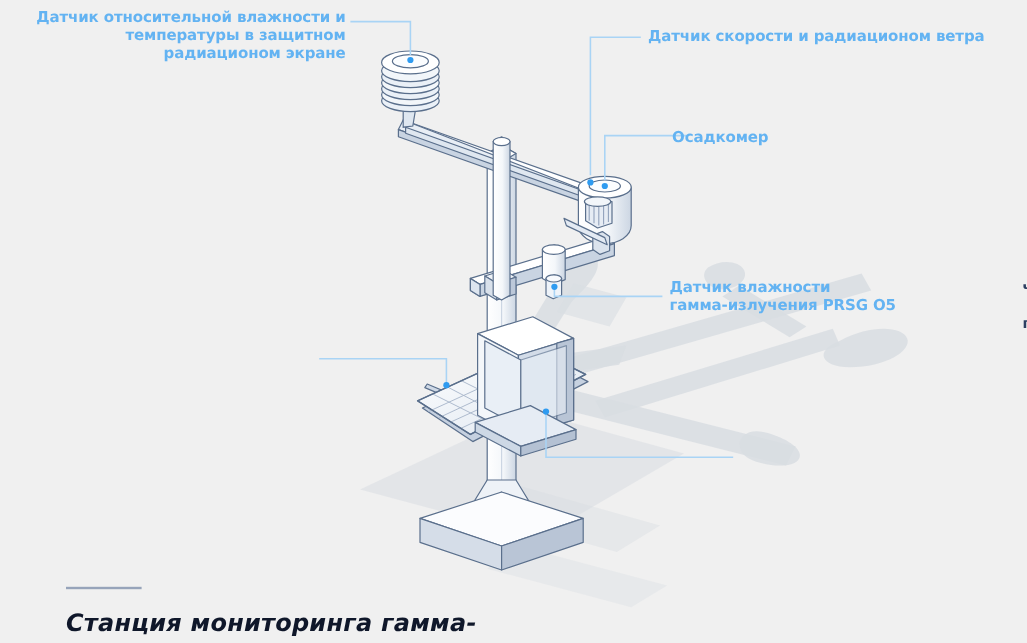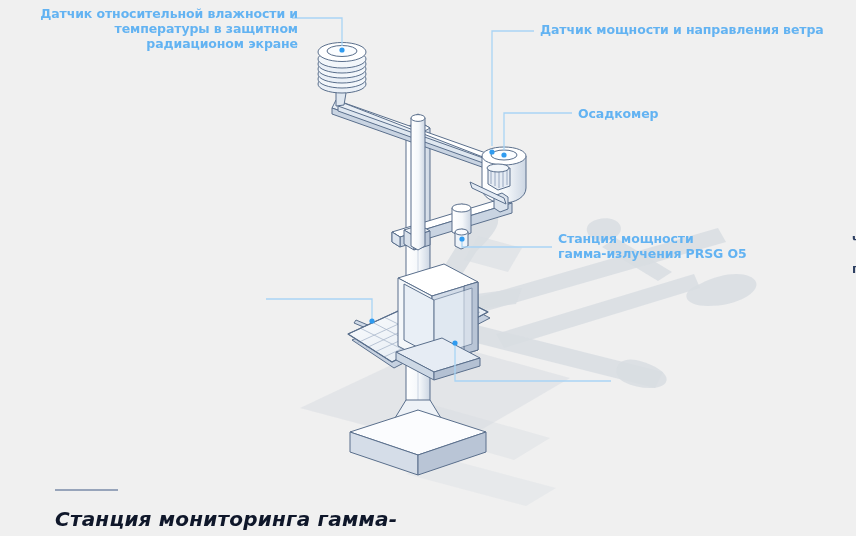--- a/index.html
+++ b/index.html
@@ -28,23 +28,23 @@
     font-weight: bold;
     font-size: 12.5px;
     line-height: 15px;
     letter-spacing: -0.1px;
     white-space: pre-line;
     font-family: "DejaVu Sans", "Liberation Sans", sans-serif;
   }
   .callout.right { text-align: right; }
   .callout.left  { text-align: left; }
 
-  #cap-humidity { left: 26px;  top: 6px;   width: 272px; }
+  #cap-humidity { left: 16px;  top: 6px;   width: 272px; }
   #cap-wind     { left: 540px; top: 22px;  width: 300px; }
-  #cap-precip   { left: 578px; top: 106px; width: 200px; }
+  #cap-precip   { left: 560px; top: 106px; width: 200px; }
   #cap-gamma    { left: 558px; top: 231px; width: 290px; }
   #cap-solar    { left: 132px; top: 290px; width: 160px; }
   #cap-logger   { left: 617px; top: 372px; width: 220px; }
 
   #caption-block {
     position: absolute;
     left: 55px;
     top: 489px;
     width: 420px;
   }
@@ -273,25 +273,25 @@
       <circle cx="462" cy="239" r="2.6"></circle>
       <circle cx="372" cy="321" r="2.6"></circle>
       <circle cx="455" cy="343" r="2.6"></circle>
     </g>
   </svg>
 
   <div class="callout right" id="cap-humidity">Датчик относительной влажности и
 температуры в защитном
 радиационом экране</div>
 
-  <div class="callout left" id="cap-wind">Датчик мощности и направления ветра</div>
+  <div class="callout left" id="cap-wind">Датчик скорости и радиационом ветра</div>
 
   <div class="callout left" id="cap-precip">Осадкомер</div>
 
-  <div class="callout left" id="cap-gamma">Станция мощности
+  <div class="callout left" id="cap-gamma">Датчик влажности
 гамма-излучения PRSG O5</div>
 
 
 
   <div id="caption-block">
     <div id="caption-rule"></div>
     <div id="caption-text">Станция мониторинга гамма-излучения</div>
   </div>
 
   <div class="edge-frag" id="frag-a">ч</div>

